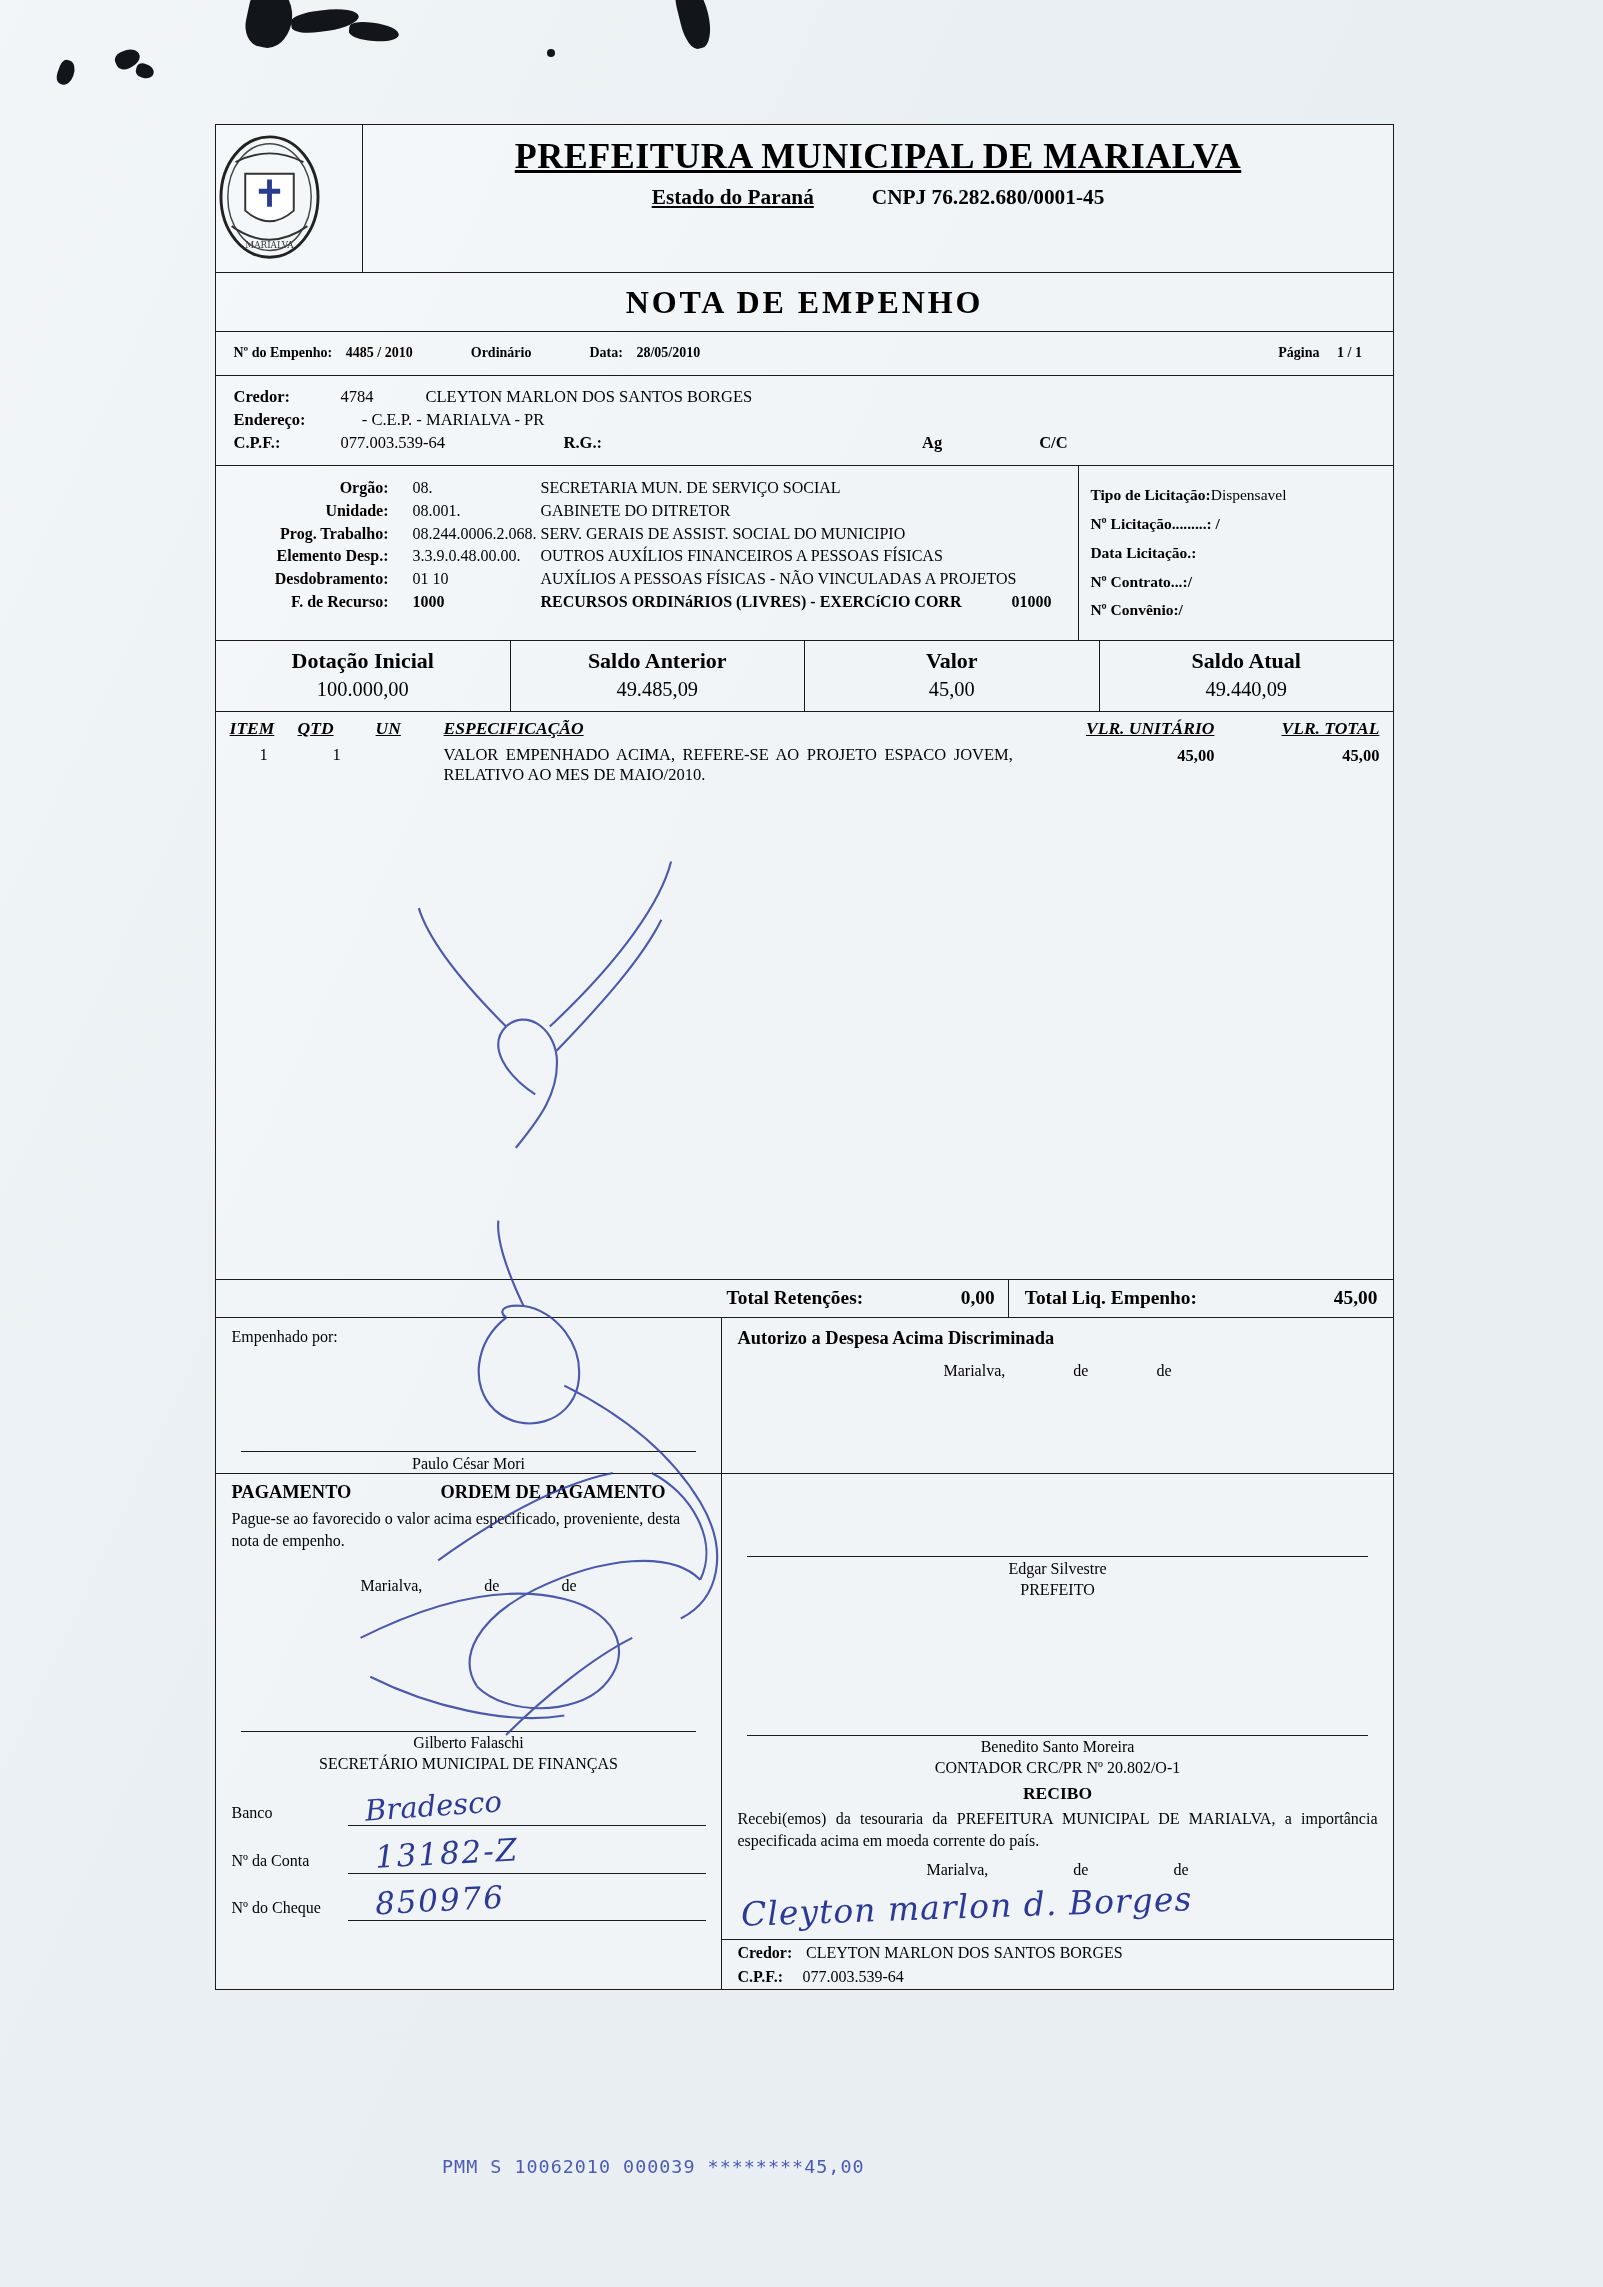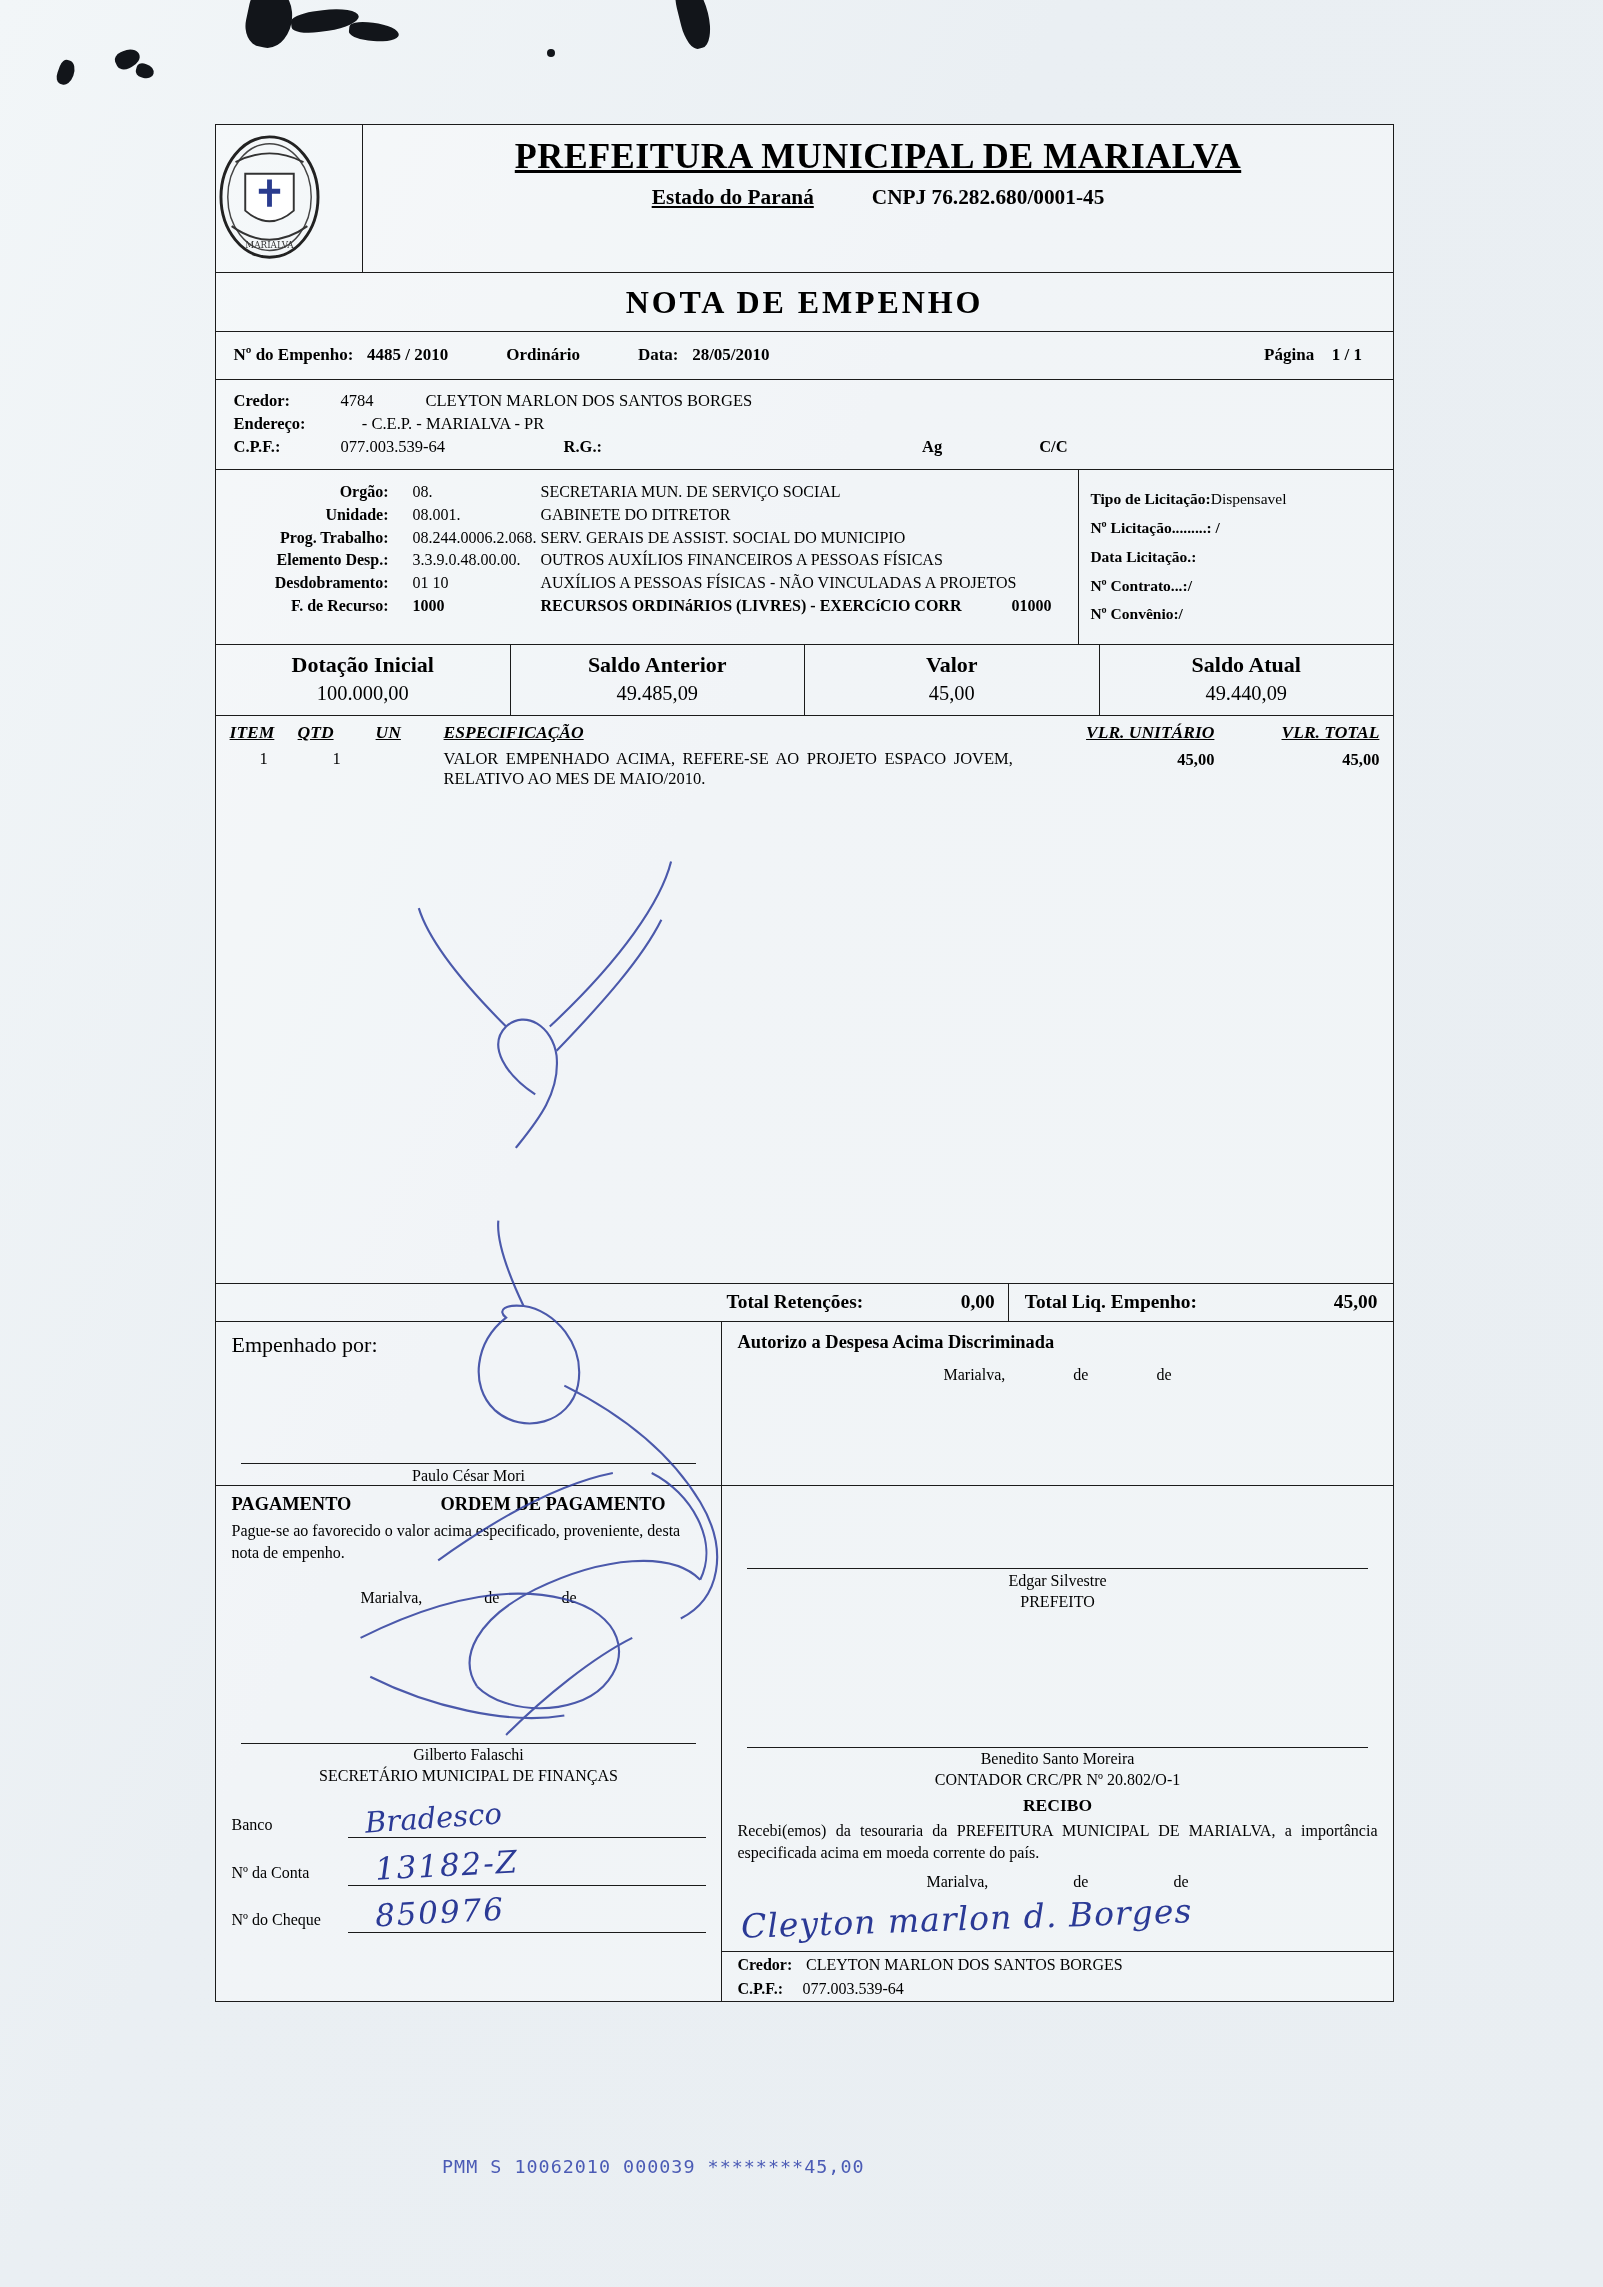--- a/index.html
+++ b/index.html
@@ -32,21 +32,21 @@
   .crest-cell{width:146px;border-right:1.9px solid #1b1b1b;display:flex;align-items:center;justify-content:flex-start;padding:7.8px 0;}
   .crest{width:107px;height:131px;position:relative;}
   .crest svg{display:block;}
   .header-main{flex:1;padding:9.7px 0 5.8px 0;}
   .title1{font-size:36px;font-weight:bold;text-align:center;letter-spacing:0.5px;text-decoration:underline;}
   .title2{display:flex;justify-content:center;gap:58px;font-size:21.3px;font-weight:bold;margin-top:8.7px;}
   .title2 .u{text-decoration:underline;}
   .title3{display:flex;justify-content:center;gap:25px;font-size:20.4px;font-weight:bold;margin-top:11.6px;}
   .nota{font-size:32px;font-weight:bold;letter-spacing:2.9px;text-align:center;padding:11.6px 0 9.7px 0;}
   
-  .empenho-line{display:flex;align-items:center;font-size:17px;font-weight:bold;padding:13.6px 17.5px;}
+  .empenho-line{display:flex;align-items:center;font-size:14px;font-weight:bold;padding:13.6px 17.5px;}
   .empenho-line .lbl{margin-right:13.6px;}
   .empenho-line .num{margin-right:58px;}
   .empenho-line .ord{margin-right:58px;font-weight:bold;}
   .empenho-line .pag{margin-left:auto;}
   
   .credor{padding:7.8px 17.5px 9.7px 17.5px;font-size:16.5px;}
   .credor .line{display:flex;align-items:baseline;margin:2.9px 0;}
   .credor .k{font-weight:bold;width:107px;}
   .credor .v1{width:85px;}
   
@@ -268,21 +268,21 @@
     <div class="totals bt bb">
       <div class="tl">Total Retenções:</div>
       <div class="tv">0,00</div>
       <div class="t2">Total Liq. Empenho:</div>
       <div class="tv2">45,00</div>
     </div>
 
     <div class="split bb">
 
       <div class="colL">
-        <div class="pad" style="padding-bottom:0;font-size:22px;">Empenhado por:</div>
+        <div class="pad" style="padding-bottom:0;font-size:16px;">Empenhado por:</div>
         <div style="height:105px;"></div>
         <div class="sigline"></div>
         <div class="cap">Paulo César Mori</div>
       </div>
 
       <div class="colR">
         <div class="pad" style="padding-bottom:0;">
           <span class="blockTitle">Autorizo a Despesa Acima Discriminada</span>
         </div>
         <div class="dateline">

